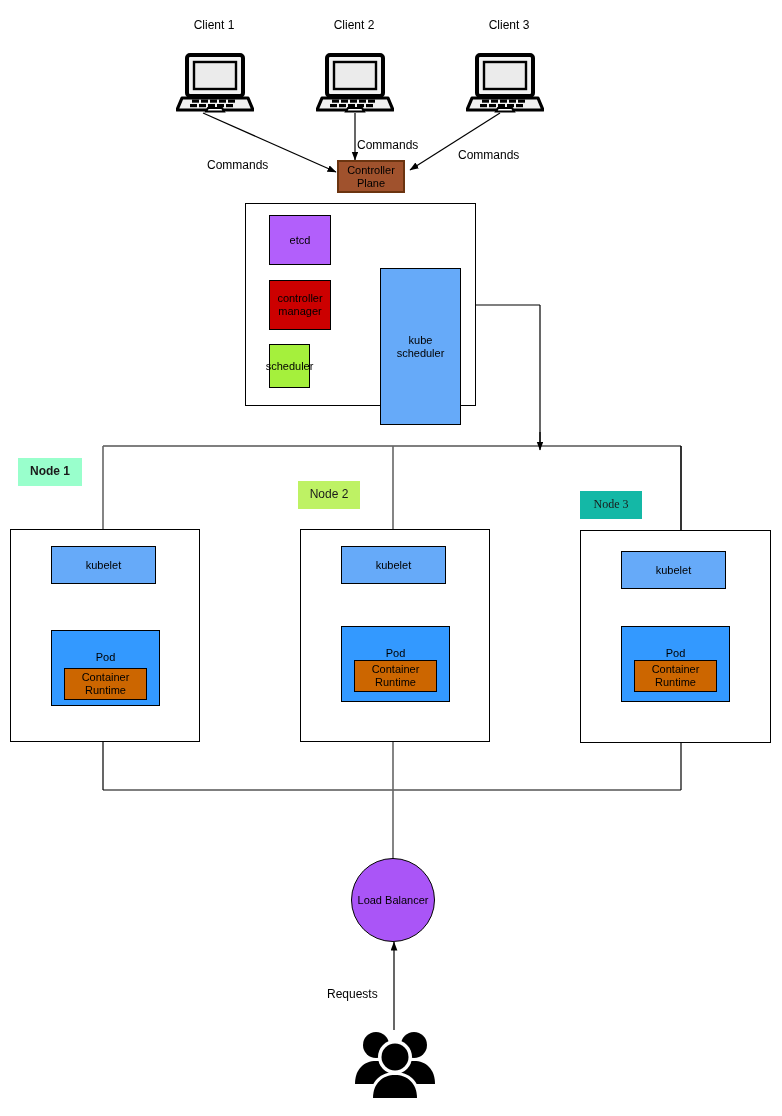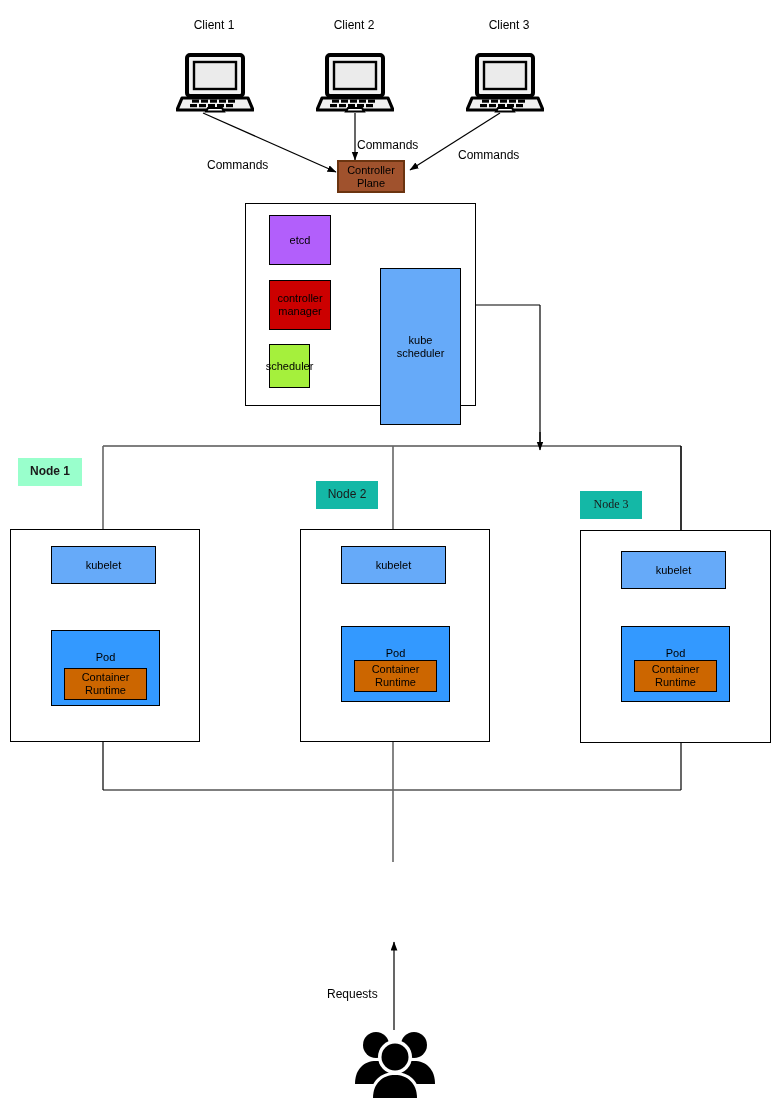--- a/index.html
+++ b/index.html
@@ -211,21 +211,21 @@
     <span>kubelet</span>
   </div>
   <div class="node-abs box" style="left:51px; top:630px; width:109px; height:76px; background:#3399ff;">
     <span class="label-text" style="left:0; right:0; top:20px; text-align:center; font-size:11px;">Pod</span>
   </div>
   <div class="node-abs box" style="left:64px; top:668px; width:83px; height:32px; background:#cc6600; font-size:11px; flex-direction:column;">
     <span>Container</span>
     <span>Runtime</span>
   </div>
 
-  <div class="node-abs" style="left:316px; top:481px; width:62px; height:28px; background:#14b8a6; font-size:12px;">
+  <div class="node-abs" style="left:298px; top:481px; width:62px; height:28px; background:#bef264; font-size:12px;">
     <span class="badge">Node 2</span>
   </div>
   <div class="node-abs plain-box" style="left:300px; top:529px; width:190px; height:213px;"></div>
   <div class="node-abs box" style="left:341px; top:546px; width:105px; height:38px; background:#66aaf9; font-size:11px;">
     <span>kubelet</span>
   </div>
   <div class="node-abs box" style="left:341px; top:626px; width:109px; height:76px; background:#3399ff;">
     <span class="label-text" style="left:0; right:0; top:20px; text-align:center; font-size:11px;">Pod</span>
   </div>
   <div class="node-abs box" style="left:354px; top:660px; width:83px; height:32px; background:#cc6600; font-size:11px; flex-direction:column;">
@@ -241,20 +241,23 @@
     <span>kubelet</span>
   </div>
   <div class="node-abs box" style="left:621px; top:626px; width:109px; height:76px; background:#3399ff;">
     <span class="label-text" style="left:0; right:0; top:20px; text-align:center; font-size:11px;">Pod</span>
   </div>
   <div class="node-abs box" style="left:634px; top:660px; width:83px; height:32px; background:#cc6600; font-size:11px; flex-direction:column;">
     <span>Container</span>
     <span>Runtime</span>
   </div>
 
+  <div class="node-abs" style="left:351px; top:858px; width:84px; height:84px; border-radius:50%; background:#aa55f7; border:1px solid #000000; font-size:11px;">
+    <span>Load Balancer</span>
+  </div>
 
   <div class="label-text" style="left:327px; top:987px;">Requests</div>
 
   <div class="node-abs" style="left:352px; top:1029px; width:86px; height:72px;">
     <svg class="icon-svg" width="86" height="72" viewBox="0 0 86 72">
 
       <circle cx="24" cy="16" r="13" fill="#000000"></circle>
       <path d="M3,55 C3,40 12,32 24,32 C36,32 45,40 45,55 Z" fill="#000000"></path>
 
       <circle cx="62" cy="16" r="13" fill="#000000"></circle>

